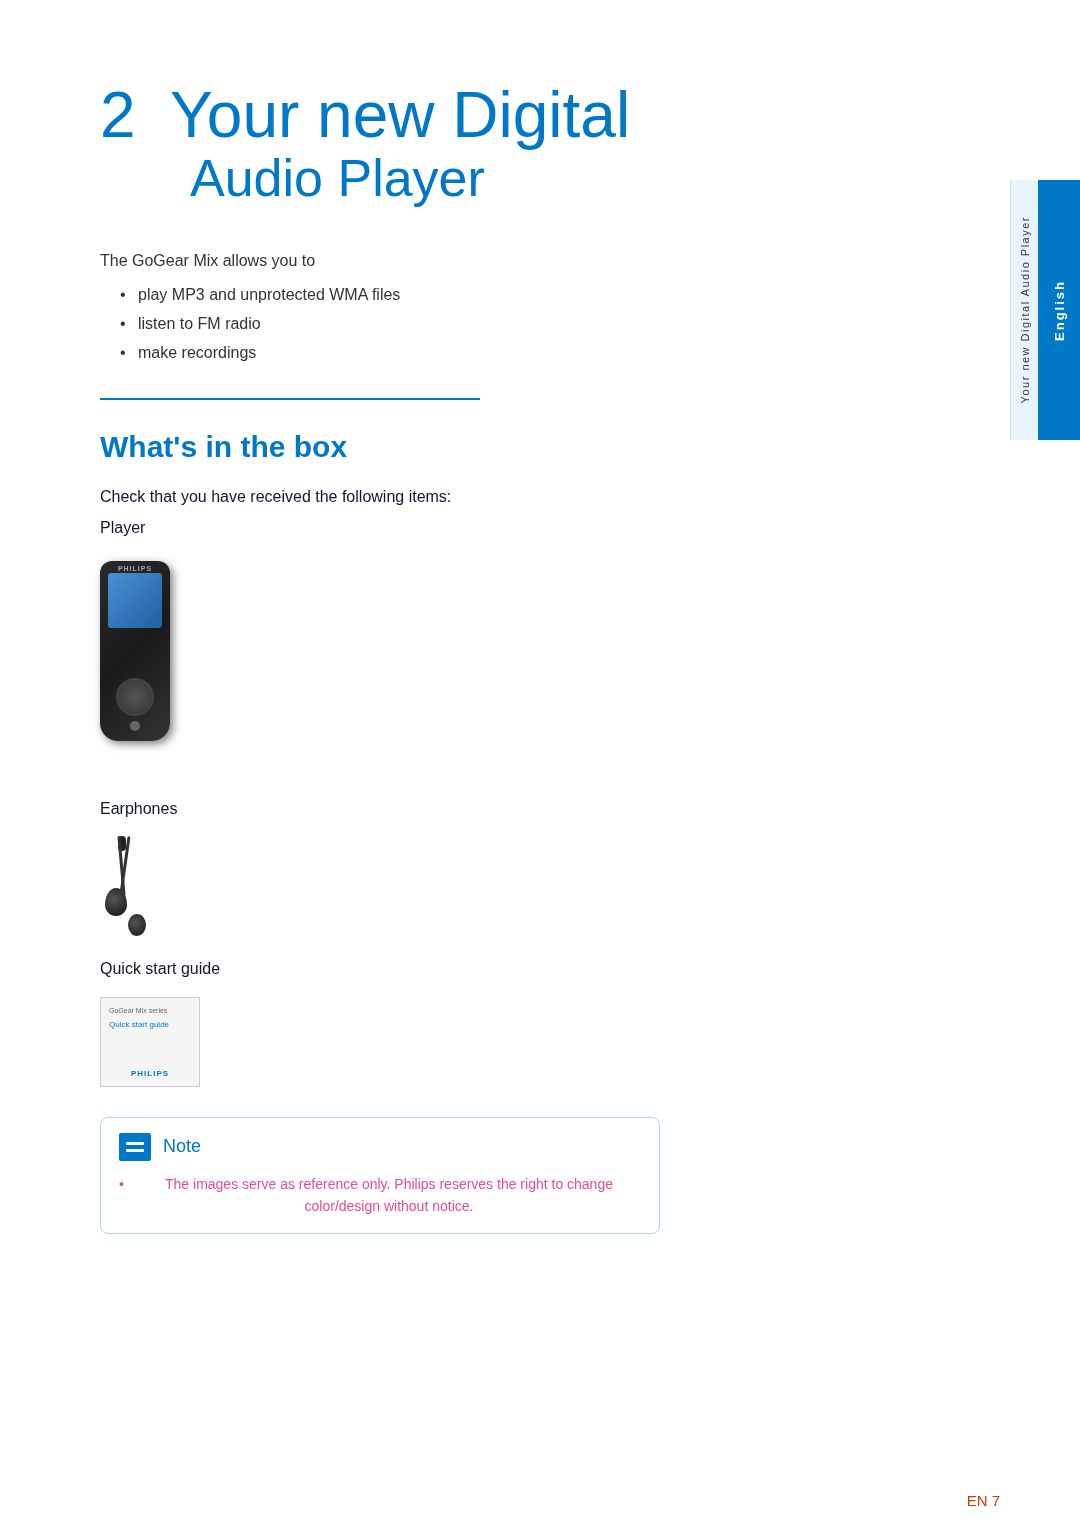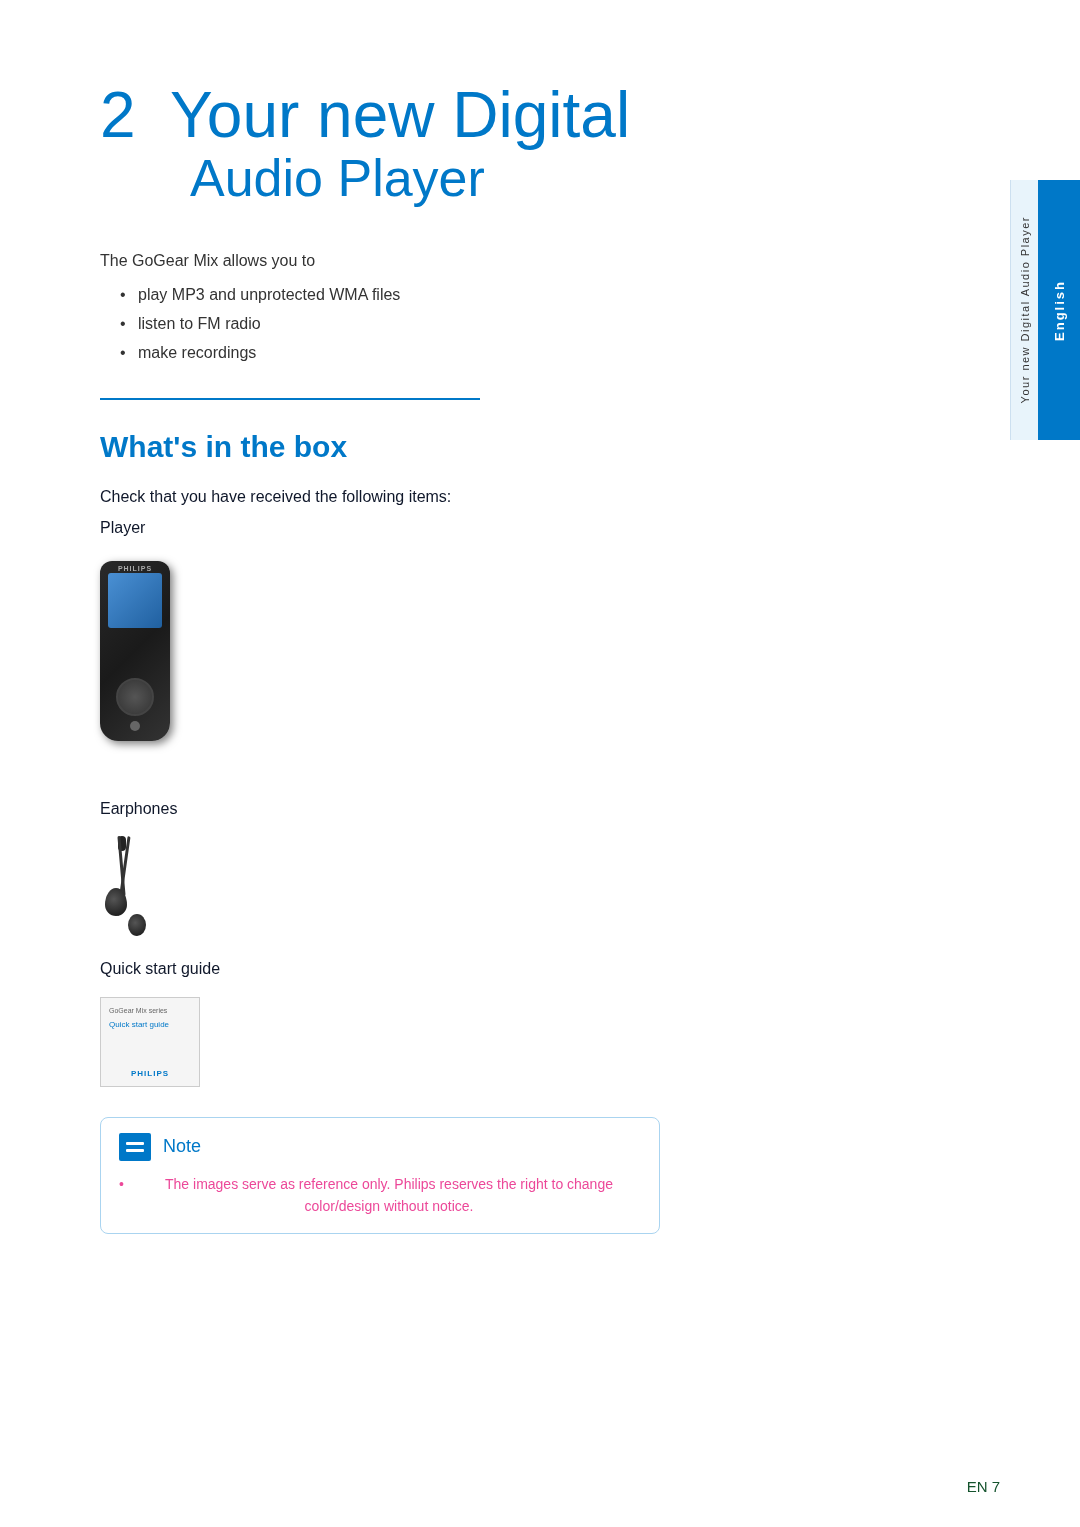--- a/index.html
+++ b/index.html
@@ -364,24 +364,24 @@
 
     .note-content::before {
       content: '•';
       position: absolute;
       left: 0;
     }
 
     
     .footer {
       position: absolute;
-      bottom: 32px;
+      bottom: 18px;
       right: 80px;
       font-size: 15px;
-      color: #14532d;
+      color: #c2410c;
     }
   </style>
 </head>
 <body>
 
 <div class="page-container">
 
   <div class="side-tab">
     <span class="side-tab-text">English</span>
   </div>

